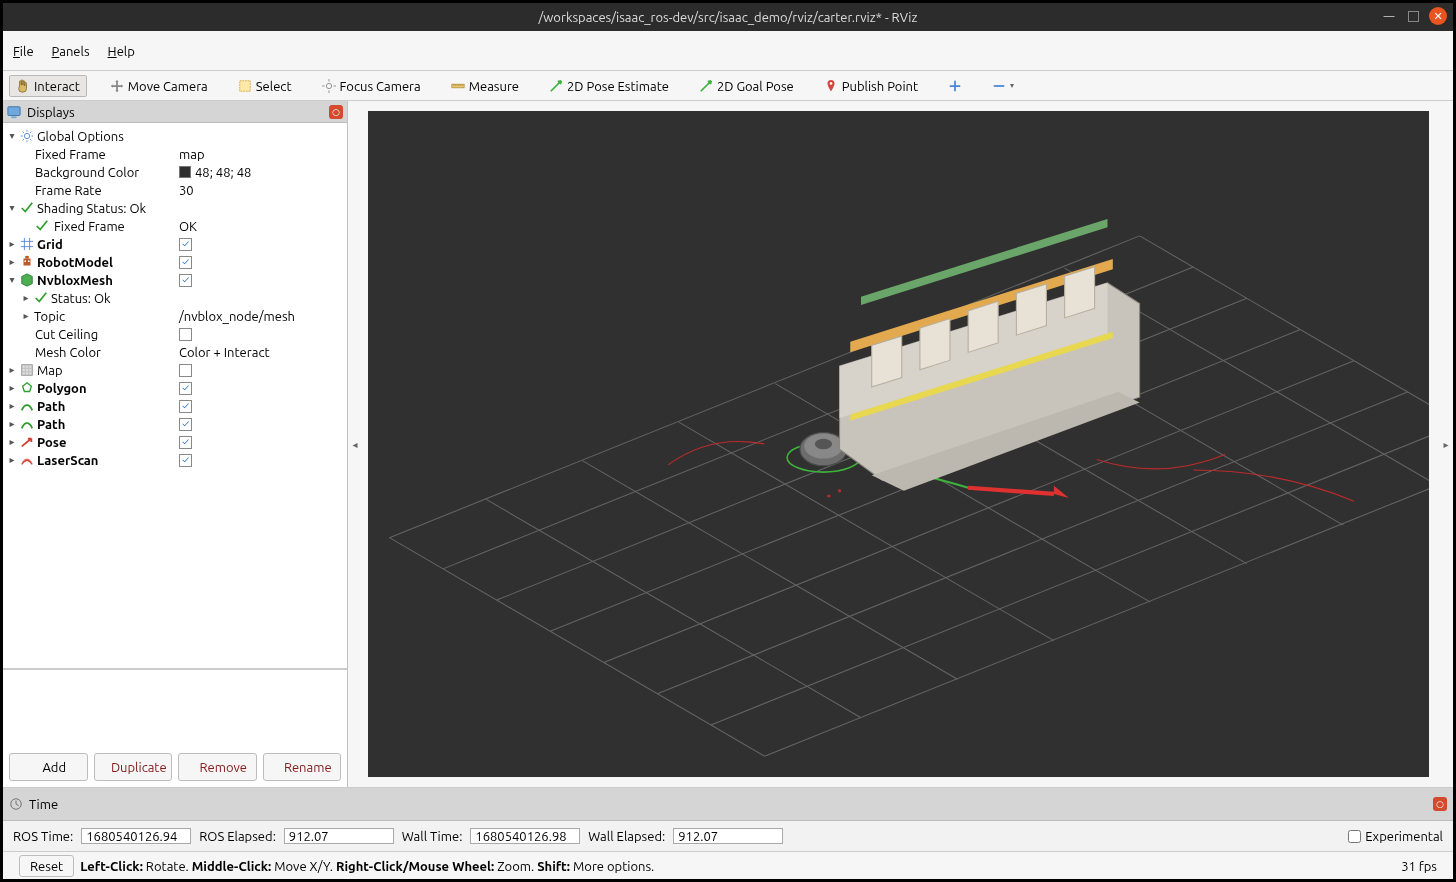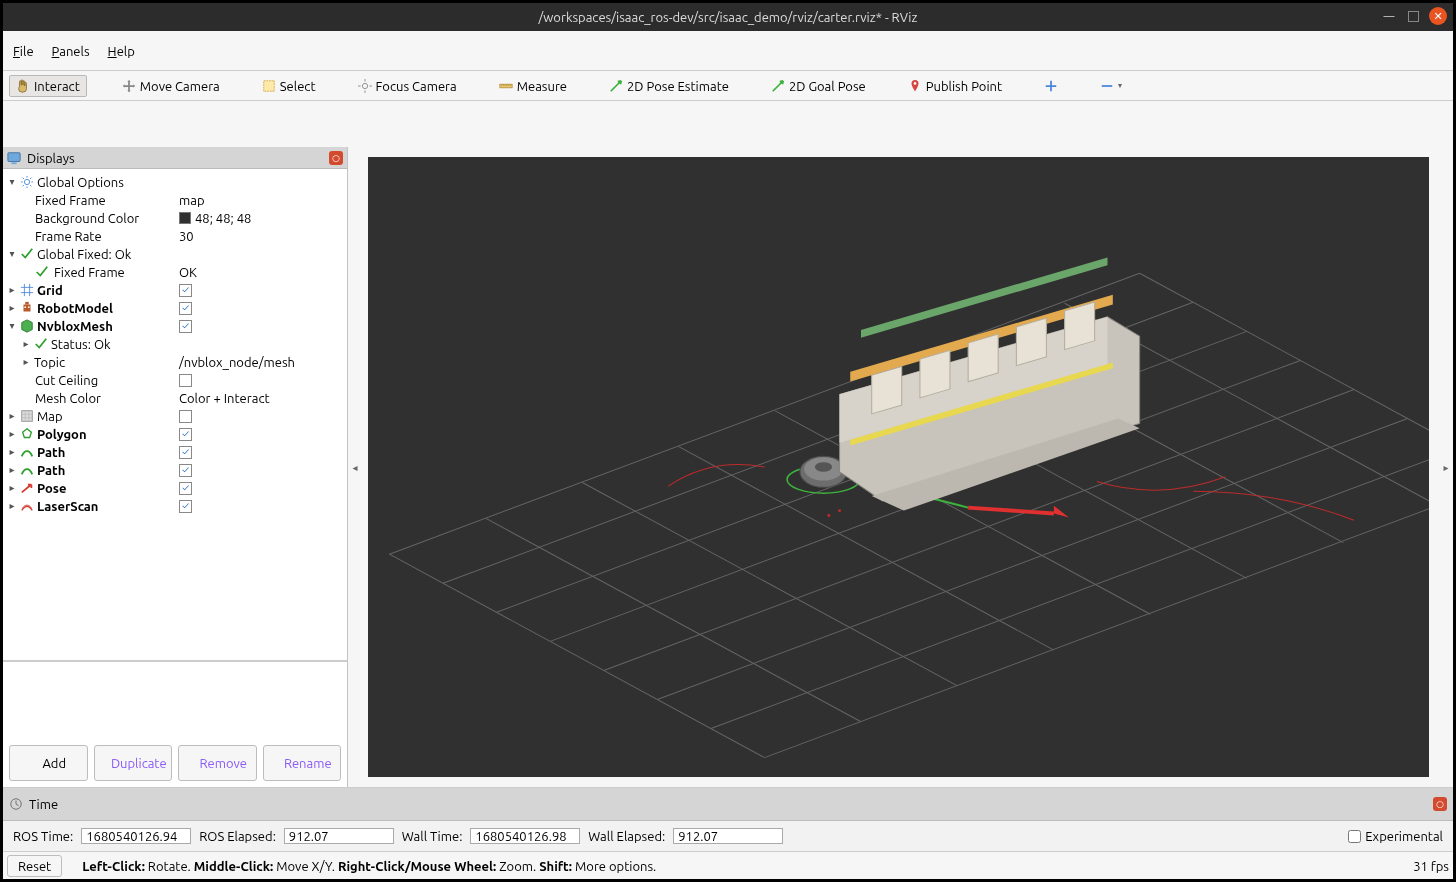--- a/index.html
+++ b/index.html
@@ -7,52 +7,52 @@
 .window { width: 1456px; height: 882px; background: #f6f6f6; display: flex; flex-direction: column; border: 3px solid #000000; }
 .titlebar { background: #2c2c2c; color: #dcdcdc; height: 28px; display: flex; align-items: center; justify-content: center; position: relative; }
 .titlebar .wm-buttons { position: absolute; right: 6px; top: 4px; display: flex; gap: 10px; align-items: center; }
 .wm-btn { width: 18px; height: 18px; border-radius: 50%; display: flex; align-items: center; justify-content: center; font-size: 11px; cursor: pointer; }
 .wm-min { color: #dcdcdc; }
 .wm-max { color: #dcdcdc; border: 1px solid #888; width: 11px; height: 11px; border-radius: 0; }
 .wm-close { background: #e95420; color: #fff; }
 .menubar { height: 40px; background: #f6f6f6; border-bottom: 1px solid #ccc; display: flex; align-items: center; padding: 0 10px; gap: 18px; }
 .menubar span { cursor: pointer; }
 .menubar span u { text-decoration: underline; }
-.toolbar { height: 30px; background: #f6f6f6; border-bottom: 1px solid #ccc; display: flex; align-items: center; padding: 0 6px; gap: 28px; }
+.toolbar { height: 30px; background: #f6f6f6; border-bottom: 1px solid #ccc; display: flex; align-items: center; padding: 0 6px; gap: 16px; }
 .toolbar .tool { display: flex; align-items: center; gap: 4px; padding: 3px 6px; border: 1px solid transparent; cursor: pointer; }
 .toolbar .tool.active { background: #e7e6e4; border: 1px solid #b8b8b8; border-radius: 2px; }
 .toolbar .tool .ico { width: 14px; height: 14px; }
-.main { flex: 1; display: flex; min-height: 0; margin-top: 46px; }
+.main { flex: 1; display: flex; min-height: 0; }
 .left-panel { width: 345px; background: #fff; border-right: 1px solid #c3c3c3; display: flex; flex-direction: column; }
 .panel-header { background: #d5d5d5; height: 22px; display: flex; align-items: center; padding: 0 4px; gap: 6px; border-bottom: 1px solid #bbb; }
 .panel-header .close { margin-left: auto; width: 14px; height: 14px; background: #d44a2e; color: #fff; border-radius: 3px; display:flex;align-items:center;justify-content:center;font-size:9px; cursor:pointer;}
 .tree { flex: 1; overflow-y: auto; background: #fff; border-bottom: 1px solid #ccc; padding: 4px 0; }
 .row { display: flex; align-items: center; height: 18px; line-height: 18px; }
 .row .keycol { width: 176px; display: flex; align-items: center; gap: 3px; white-space: nowrap; }
 .row .valcol { flex: 1; display: flex; align-items: center; gap: 4px; }
 .tw { display:inline-block; width: 10px; text-align:center; color:#555; cursor:pointer; font-size: 10px;}
 .pad0 { padding-left: 4px; } .pad1 { padding-left: 18px; } .pad2 { padding-left: 32px; }
 .blue-link { color: #000000; font-weight: bold; }
 .chk { width: 13px; height: 13px; border: 1px solid #888; background: #fff; display:inline-flex; align-items:center; justify-content:center; font-size:10px; color: #2a6cc2; }
 .info-area { height: 78px; background: #fff; border-top: 1px solid #ccc; }
 .btnrow { display: flex; gap: 6px; padding: 6px; }
-.btnrow button { flex: 1; height: 36px; background: #f6f6f6; border: 1px solid #bdbdbd; border-radius: 3px; cursor: pointer; padding-left: 12px; }
-.btnrow button:disabled { color: #8b5cf6; cursor: default; }
+.btnrow button { flex: 1; height: 28px; background: #f6f6f6; border: 1px solid #bdbdbd; border-radius: 3px; cursor: pointer; padding-left: 12px; }
+.btnrow button:disabled { color: #7f1d1d; cursor: default; }
 .viewport-wrap { flex: 1; display:flex; position:relative; }
 .gutter { width: 14px; background: #f6f6f6; display:flex; align-items:center; justify-content:center; color:#666; font-size:10px; }
 .viewport { flex: 1; background: #f6f6f6; padding: 10px 10px 10px 6px; position: relative; }
 .scene { width: 100%; height: 100%; background: #303030; position: relative; overflow: hidden; }
 .time-panel { background: #f2f2f2; border-top: 1px solid #ccc; }
 .time-header { height: 22px; display:flex; align-items:center; gap:6px; padding: 16px 6px; background: #d5d5d5; border-bottom:1px solid #bbb;}
 .time-header .close { margin-left:auto; width: 14px; height: 14px; background: #d44a2e; color:#fff; border-radius:3px;display:flex;align-items:center;justify-content:center;font-size:9px;cursor:pointer;}
 .time-body { height: 30px; display:flex; align-items:center; gap: 8px; padding: 0 10px; }
 .time-body label { white-space: nowrap; }
 .time-body input[type=text] { height: 16px; width: 110px; border: 1px solid #aaa; padding: 0 4px; background:#fff;}
 .time-body .exp { margin-left: auto; display:flex; align-items:center; gap:4px;}
-.statusbar { height: 28px; border-top: 1px solid #ccc; display:flex; align-items:center; gap: 20px; padding: 0 4px; background:#f6f6f6;}
+.statusbar { height: 28px; border-top: 1px solid #ccc; display:flex; align-items:center; gap: 6px; padding: 0 16px; background:#f6f6f6;}
 .statusbar button { height: 22px; padding: 0 10px; background:#f6f6f6; border:1px solid #bdbdbd; border-radius:3px; cursor:pointer;}
 .statusbar .hints { flex:1; }
 .colorbox { width:12px; height:12px; background:#303030; border:1px solid #777; display:inline-block; }
 svg.icon { display:block; }
 </style>
 </head>
 <body>
 
 <div class="window">
 
@@ -185,21 +185,21 @@
               <span>30</span>
             </div>
           </div>
 
         <div class="row">
             <div class="keycol pad0">
               <span class="tw">▾</span>
           <svg width="14" height="14" viewBox="0 0 16 16">
                 <path d="M2 8l4 4 8-10" stroke="#2e9e2e" stroke-width="2" fill="none"></path>
               </svg>
-          <span>Global Fixed: Ok</span>
+          <span>Shading Status: Ok</span>
             </div>
           </div>
         <div class="row">
             <div class="keycol pad2" style="gap:5px;">
           <svg width="14" height="14" viewBox="0 0 16 16">
                 <path d="M2 8l4 4 8-10" stroke="#2e9e2e" stroke-width="2" fill="none"></path>
               </svg>
           <span>Fixed Frame</span>
             </div>
           <div class="valcol">

